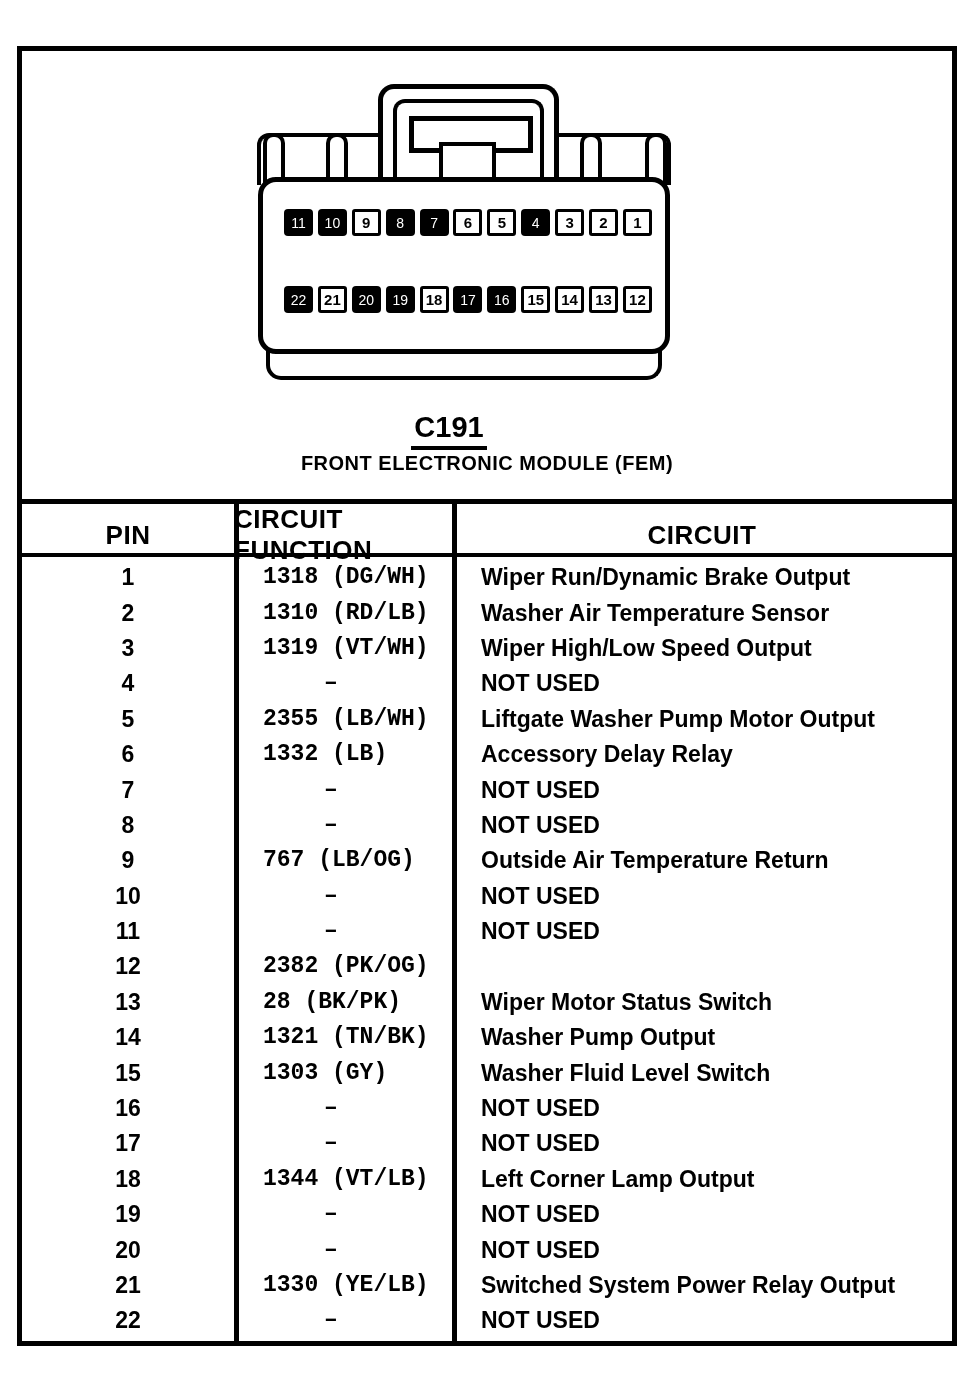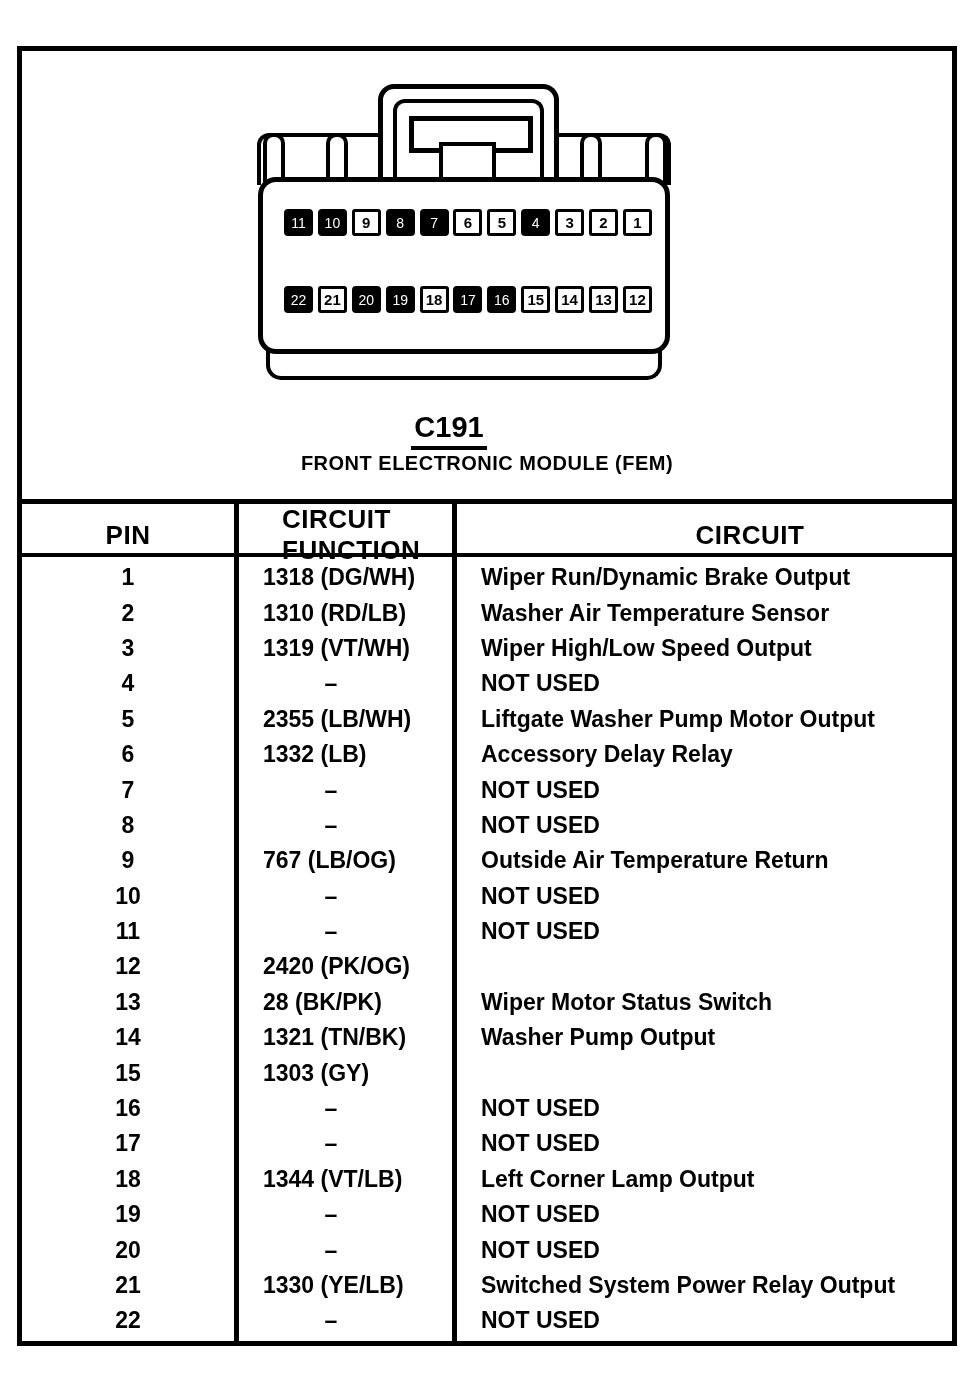--- a/index.html
+++ b/index.html
@@ -88,34 +88,34 @@
 
   
   .t-line{position:absolute;background:#000;z-index:8;}
   .t-line.top{left:17px;top:499px;width:940px;height:5px;}
   .t-line.mid{left:17px;top:553px;width:940px;height:4px;}
   .t-vline{position:absolute;background:#000;z-index:8;top:499px;height:843px;width:5px;}
   .t-vline.v1{left:234px;}
   .t-vline.v2{left:452px;}
   .t-head{
     position:absolute;left:22px;top:504px;width:930px;height:49px;
-    display:grid;grid-template-columns:212px 218px auto;z-index:9;gap:48px;
+    display:grid;grid-template-columns:212px 218px auto;z-index:9;
   }
   .t-head .hcell{
     display:flex;align-items:center;justify-content:center;
     font-size:26px;font-weight:bold;letter-spacing:0.5px;
   }
   .t-rows{position:absolute;left:22px;top:560px;width:930px;z-index:9;}
   .trow{
     display:grid;grid-template-columns:212px 218px auto;
     height:35.4px;align-items:center;
     font-size:23px;font-weight:bold;line-height:1;
   }
   .cell.pin-cell{text-align:center;}
-  .cell.circuit-cell{padding-left:29px;}
+  .cell.circuit-cell{padding-left:29px;font-family:Liberation Mono, monospace;}
   .cell.circuit-cell.dash{padding-left:0;padding-right:24px;text-align:center;}
   .cell.function-cell{padding-left:29px;}
 </style>
 </head>
 <body>
 
 <div class="page">
 
   <div class="frame"></div>
 
@@ -226,35 +226,36 @@
         <div class="cell circuit-cell dash">–</div>
         <div class="cell function-cell">NOT USED</div>
       </div>
       <div class="trow">
         <div class="cell pin-cell">11</div>
         <div class="cell circuit-cell dash">–</div>
         <div class="cell function-cell">NOT USED</div>
       </div>
       <div class="trow">
         <div class="cell pin-cell">12</div>
-        <div class="cell circuit-cell">2420 (PK/OG)</div>
+        <div class="cell circuit-cell">2382 (PK/OG)</div>
       </div>
       <div class="trow">
         <div class="cell pin-cell">13</div>
         <div class="cell circuit-cell">28 (BK/PK)</div>
         <div class="cell function-cell">Wiper Motor Status Switch</div>
       </div>
       <div class="trow">
         <div class="cell pin-cell">14</div>
         <div class="cell circuit-cell">1321 (TN/BK)</div>
         <div class="cell function-cell">Washer Pump Output</div>
       </div>
       <div class="trow">
         <div class="cell pin-cell">15</div>
         <div class="cell circuit-cell">1303 (GY)</div>
+        <div class="cell function-cell">Washer Fluid Level Switch</div>
       </div>
       <div class="trow">
         <div class="cell pin-cell">16</div>
         <div class="cell circuit-cell dash">–</div>
         <div class="cell function-cell">NOT USED</div>
       </div>
       <div class="trow">
         <div class="cell pin-cell">17</div>
         <div class="cell circuit-cell dash">–</div>
         <div class="cell function-cell">NOT USED</div>

